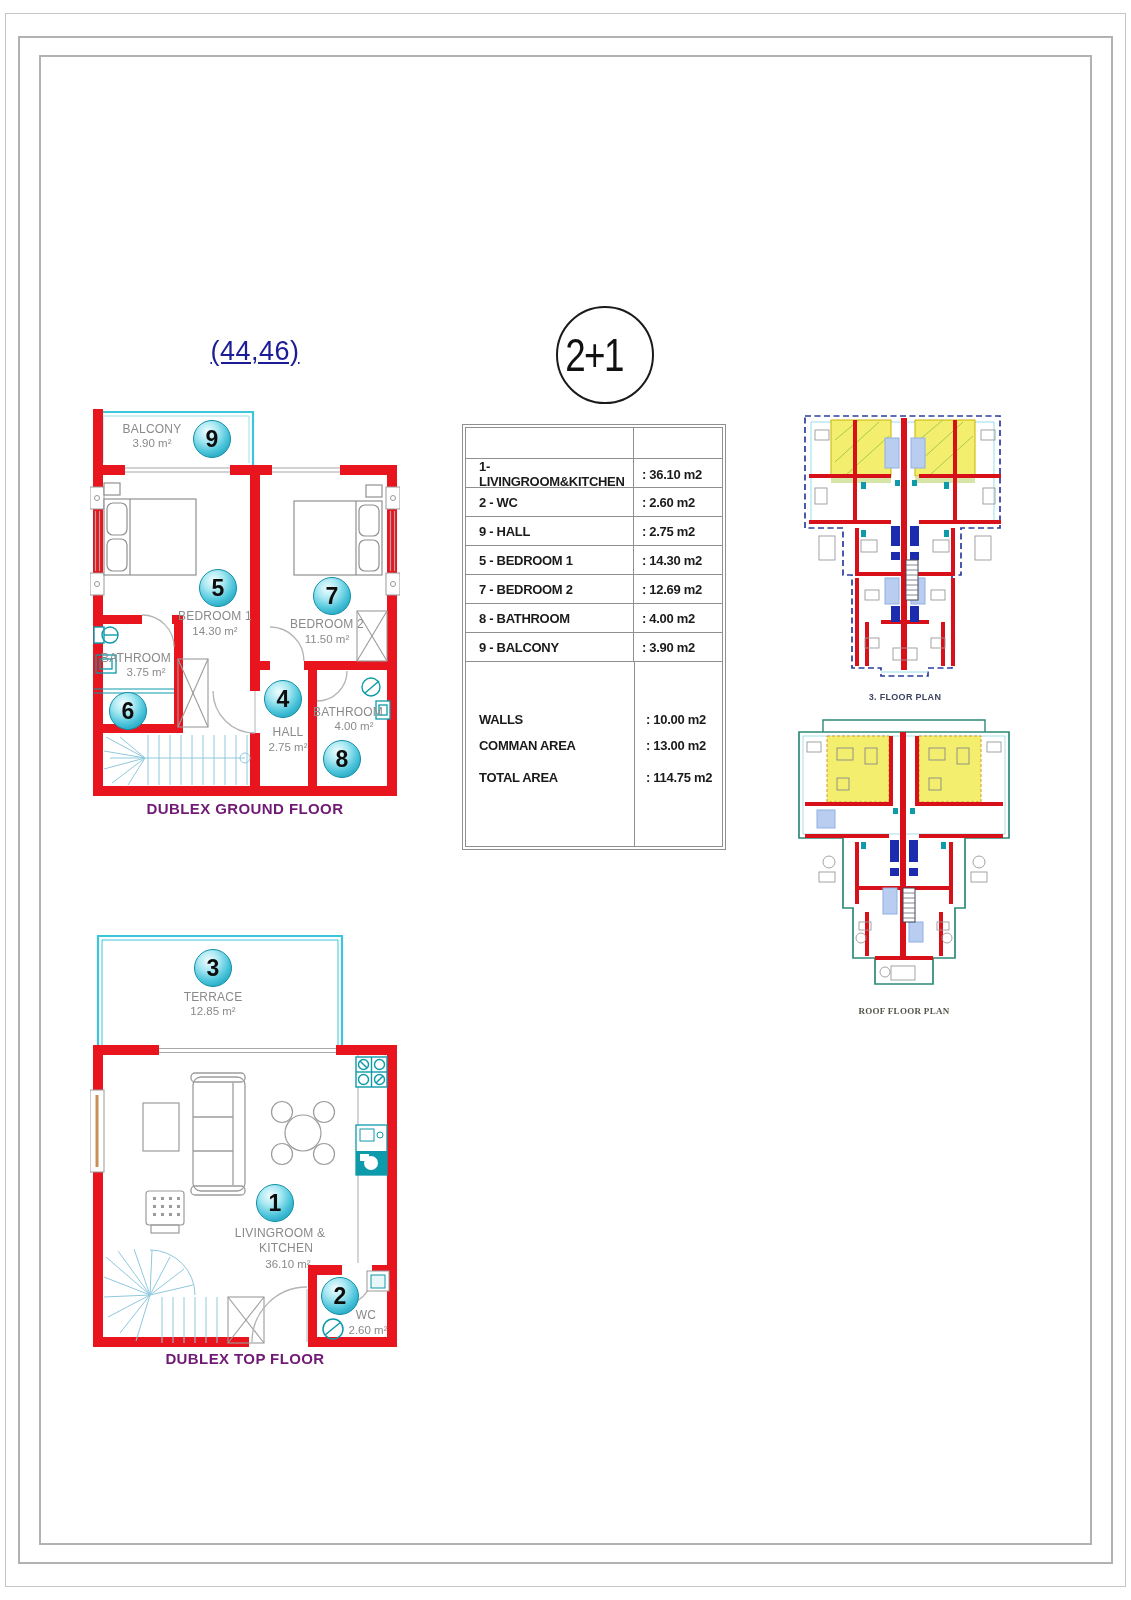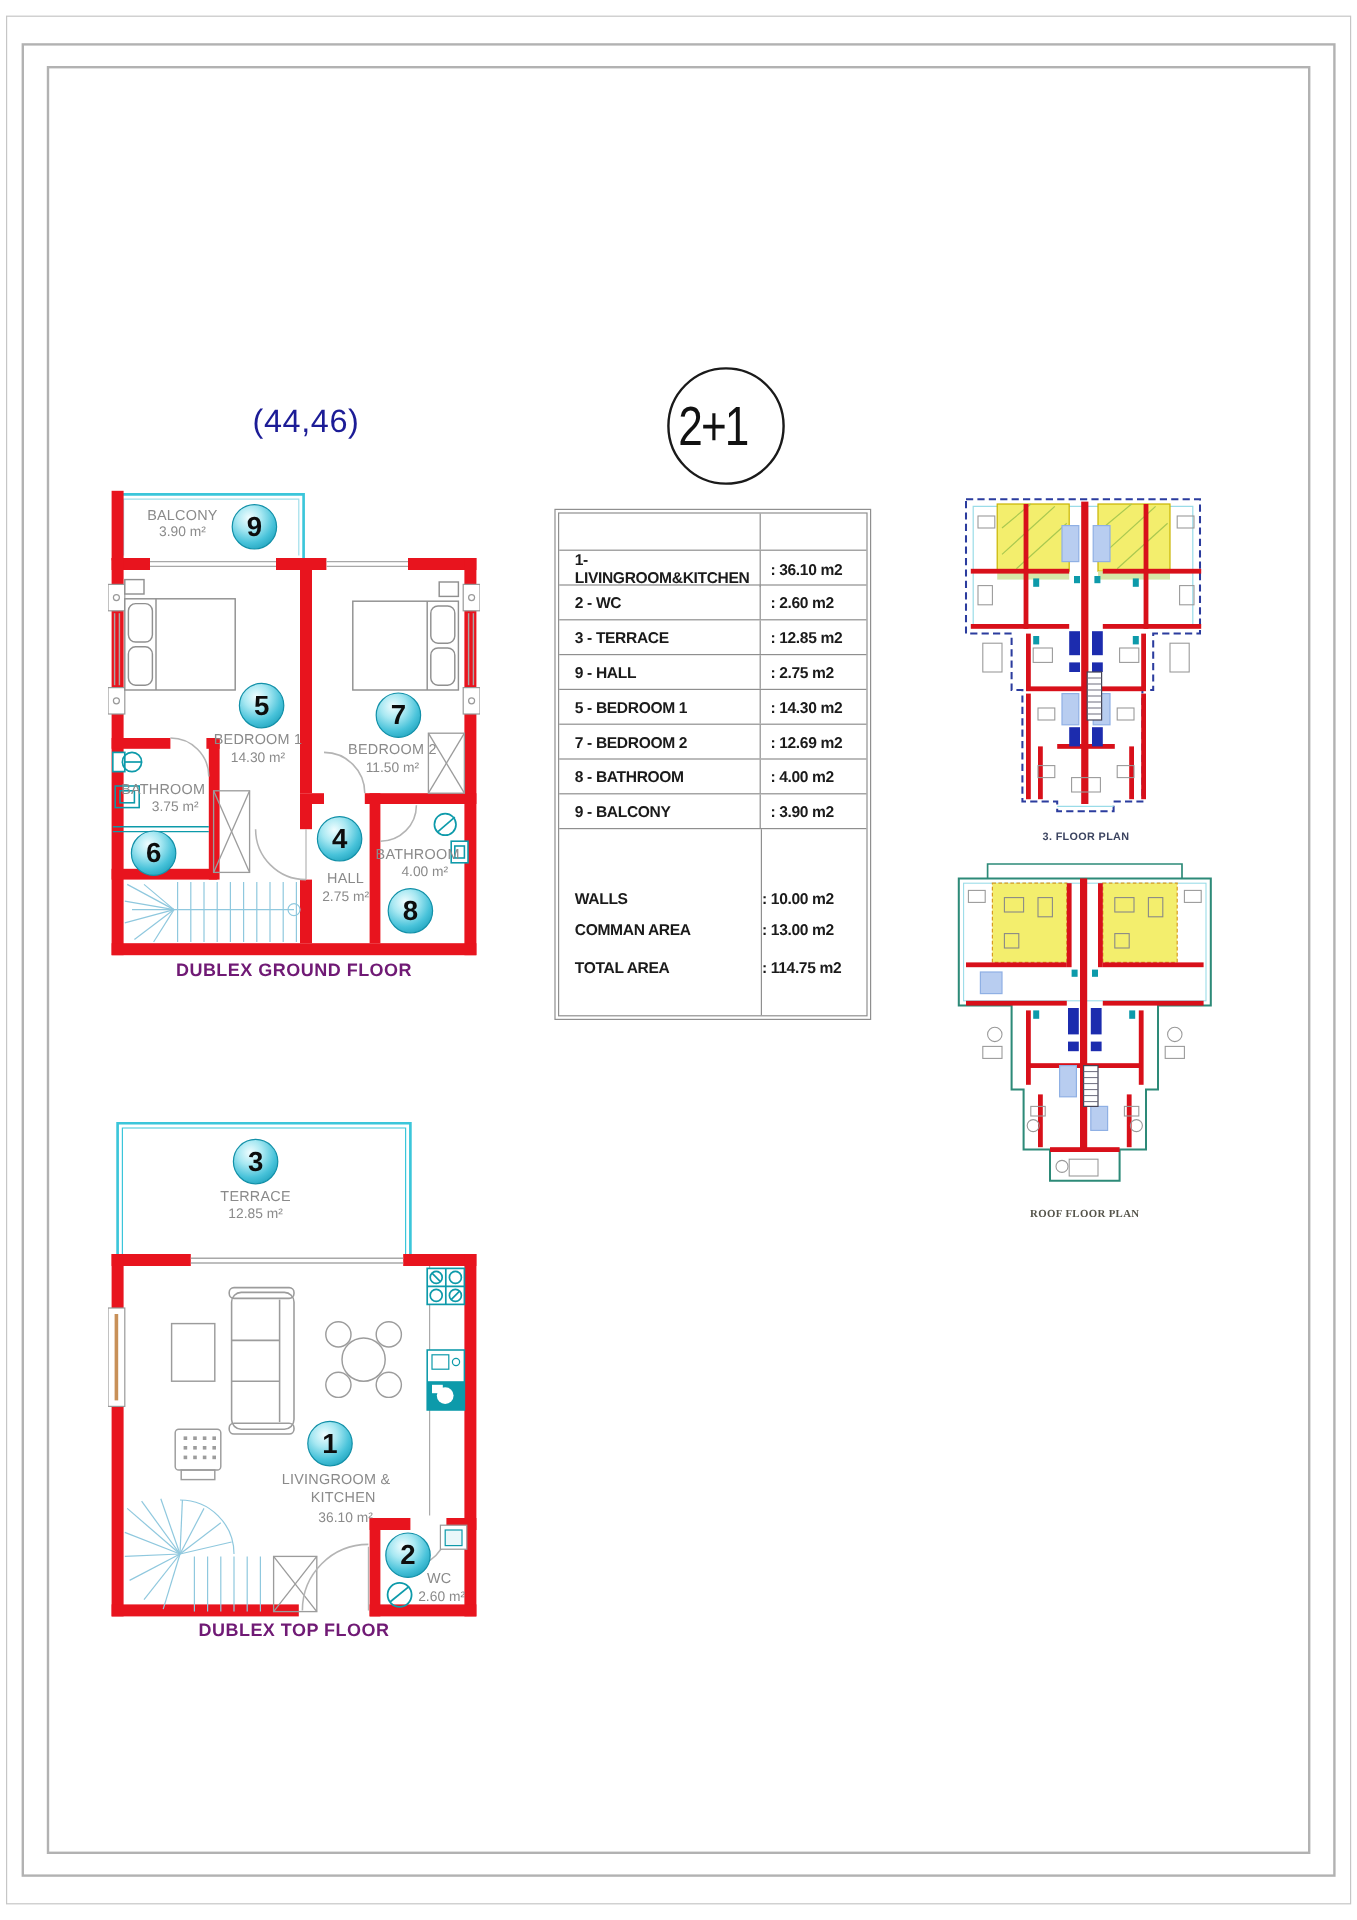--- a/index.html
+++ b/index.html
@@ -4,21 +4,21 @@
 <style>
   html,body{margin:0;padding:0;background:#fff;}
   .page{position:relative;width:1131px;height:1600px;background:#ffffff;overflow:hidden;
         font-family:"Liberation Sans",sans-serif;}
   .frame{position:absolute;pointer-events:none;}
   .f1{left:5px;right:5px;top:13px;bottom:13px;border:1px solid #c6c6c6;}
   .f2{left:18px;right:18px;top:36px;bottom:36px;border:2px solid #b2b2b2;}
   .f3{left:39px;right:39px;top:55px;bottom:55px;border:2px solid #b2b2b2;}
   .abs{position:absolute;}
   .unit-numbers{left:160px;top:336px;width:190px;text-align:center;
-        font-size:27px;color:#1c1c96;letter-spacing:.5px;}
+        font-size:27px;color:#1c1c96;letter-spacing:.5px;text-decoration:underline;}
   .type-badge{left:556px;top:306px;width:94px;height:94px;border:2px solid #1a1a1a;
         border-radius:50%;display:flex;align-items:center;justify-content:flex-start;
         font-size:46px;color:#111;background:#fff;}
   .type-badge span{display:inline-block;transform:scaleX(.8);letter-spacing:-2px;}
   .plan-title{position:absolute;text-align:center;color:#701a75;font-weight:bold;
         font-size:15px;letter-spacing:.4px;}
   .key-title{position:absolute;text-align:center;font-size:9px;font-weight:bold;
         letter-spacing:.3px;}
   .k1{color:#3c4460;} .k2{color:#55544a;font-family:Liberation Serif, serif;}
   
@@ -32,21 +32,21 @@
   .t-row{height:28px;flex:0 0 auto;border-bottom:1px solid #8f8f8f;display:grid;
         grid-template-columns:168px 1fr;font-size:13px;font-weight:bold;color:#1a1a1a;
         letter-spacing:-.3px;}
   .t-row .lbl{padding-left:13px;border-right:1px solid #8f8f8f;display:flex;align-items:center;}
   .t-row .val{padding-left:8px;display:flex;align-items:center;}
   .t-summary{flex:1;position:relative;font-size:13px;font-weight:bold;color:#1a1a1a;
         letter-spacing:-.3px;padding-top:44px;}
   .sum-divider{position:absolute;left:168px;top:0;bottom:0;width:1px;background:#8f8f8f;}
   .s-row{display:grid;grid-template-columns:168px 1fr;}
   .s-row .lbl{padding-left:13px;height:26px;display:flex;align-items:center;}
-  .s-row .val{padding-left:1px;display:flex;align-items:center;}
+  .s-row .val{padding-left:12px;display:flex;align-items:center;}
   .s-total{margin-top:6px;}
   svg text{font-family:"Liberation Sans",sans-serif;}
   .room-name{fill:#8a8a8a;font-size:12px;letter-spacing:.2px;}
   .room-area{fill:#8a8a8a;font-size:11.5px;}
   .marker-num{fill:#0d0d0d;font-size:23px;font-weight:bold;}
 </style>
 </head>
 <body>
 
 <div class="page">
@@ -399,24 +399,20 @@
         <div class="lbl"></div>
           <div class="val"></div>
       </div>
       <div class="t-row">
         <div class="lbl">1- LIVINGROOM&amp;KITCHEN</div>
         <div class="val">: 36.10 m2</div>
       </div>
       <div class="t-row">
         <div class="lbl">2 - WC</div>
         <div class="val">: 2.60 m2</div>
-      </div>
-      <div class="t-row">
-        <div class="lbl">3 - TERRACE</div>
-        <div class="val">: 12.85 m2</div>
       </div>
       <div class="t-row">
         <div class="lbl">9 - HALL</div>
         <div class="val">: 2.75 m2</div>
       </div>
       <div class="t-row">
         <div class="lbl">5 - BEDROOM 1</div>
         <div class="val">: 14.30 m2</div>
       </div>
       <div class="t-row">

